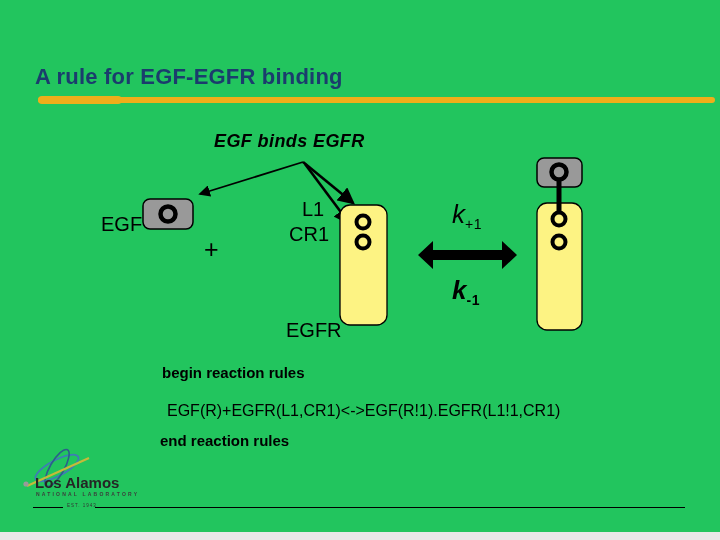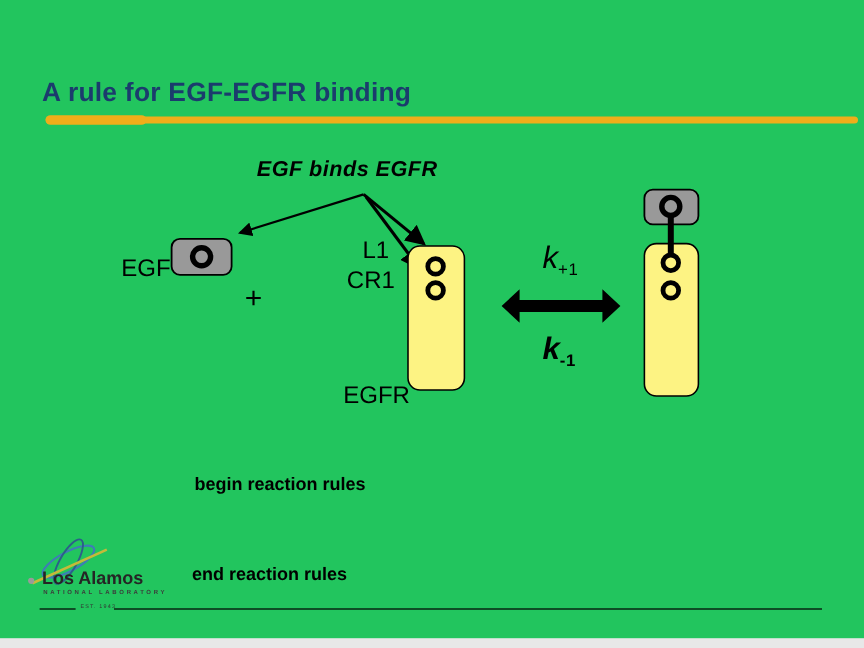--- a/index.html
+++ b/index.html
@@ -16,23 +16,23 @@
   .egf-label{left:101px;top:213px;}
   .plus-sign{left:204px;top:235px;font-size:25px;}
   .l1-label{left:302px;top:198px;}
   .cr1-label{left:289px;top:223px;}
   .egfr-label{left:286px;top:319px;}
   .rate{font-style:italic;font-size:26px;}
   .rate .sub{font-style:normal;font-size:14px;vertical-align:-6px;letter-spacing:.5px;}
   .rate-forward{left:452px;top:199px;}
   .rate-reverse{left:452px;top:275px;font-weight:bold;}
   .code-line{font-size:15px;font-weight:bold;}
-  .begin-rules{left:162px;top:364px;margin-top:31px;}
+  .begin-rules{left:162px;top:364px;}
   .rule-line{left:167px;top:402px;font-size:16px;font-weight:normal;}
-  .end-rules{left:160px;top:470px;}
+  .end-rules{left:160px;top:432px;}
   .diagram-svg{position:absolute;left:0;top:0;}
   .logo-svg{position:absolute;left:18px;top:447px;}
   .logo-name{left:35px;top:474px;font-size:15px;font-weight:bold;color:#252525;}
   .logo-sub{left:36px;top:491px;font-size:5px;letter-spacing:2.2px;color:#3c3c3c;font-weight:bold;}
   .est-line-left{left:33px;top:507px;width:30px;height:1px;background:#000;}
   .est-text{left:67px;top:503px;font-size:4.5px;letter-spacing:1px;color:#333;}
   .est-line-right{left:95px;top:507px;width:590px;height:1px;background:#000;}
 </style>
 </head>
 <body>
@@ -75,20 +75,21 @@
   <div class="abs mol-label egf-label">EGF</div>
   <div class="abs plus-sign">+</div>
   <div class="abs mol-label l1-label">L1</div>
   <div class="abs mol-label cr1-label">CR1</div>
   <div class="abs mol-label egfr-label">EGFR</div>
 
   <div class="abs rate rate-forward"><span>k</span><span class="sub">+1</span></div>
   <div class="abs rate rate-reverse"><span>k</span><span class="sub">-1</span></div>
 
   <div class="abs code-line begin-rules">begin reaction rules</div>
+  <div class="abs code-line rule-line">EGF(R)+EGFR(L1,CR1)&lt;-&gt;EGF(R!1).EGFR(L1!1,CR1)</div>
   <div class="abs code-line end-rules">end reaction rules</div>
 
   <svg class="logo-svg" width="115" height="48" viewBox="0 0 115 48">
     <ellipse cx="39" cy="21" rx="24" ry="8" transform="rotate(-28 39 21)" fill="none" stroke="#3f7cb6" stroke-width="1.8"></ellipse>
     <ellipse cx="39" cy="21" rx="21" ry="7" transform="rotate(-60 39 21)" fill="none" stroke="#2c5f8a" stroke-width="1.6"></ellipse>
     <line x1="9" y1="39" x2="71" y2="11" stroke="#c5ba39" stroke-width="2.2"></line>
     <circle cx="8" cy="37" r="2.6" fill="#9a9a9a"></circle>
   </svg>
   <div class="abs logo-name">Los Alamos</div>
   <div class="abs logo-sub">NATIONAL LABORATORY</div>

